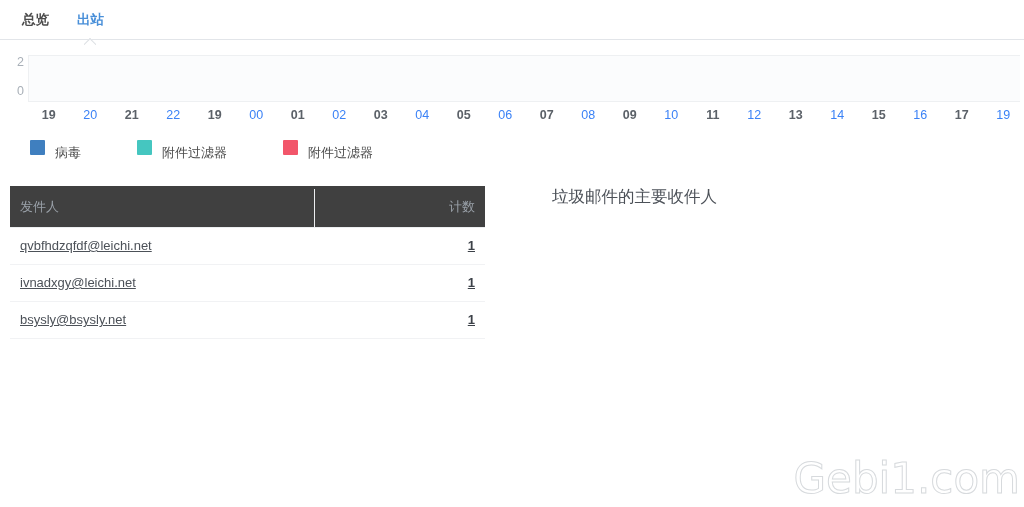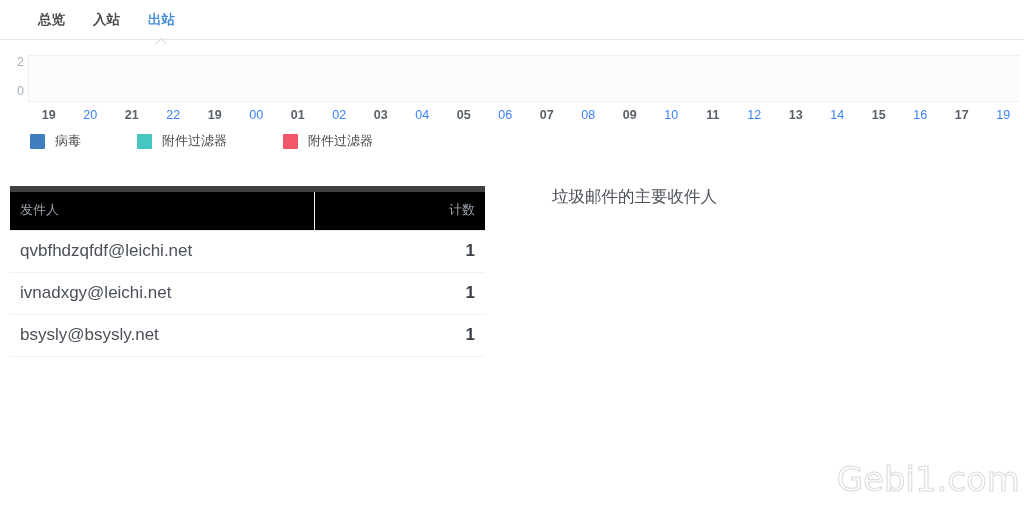--- a/index.html
+++ b/index.html
@@ -21,21 +21,21 @@
     position: absolute;
     left: 0; top: 0;
     width: 1024px;
     height: 40px;
     box-sizing: border-box;
   }
   .tabs {
     display: flex;
     align-items: flex-end;
     height: 39px;
-    padding-left: 24px;
+    padding-left: 8px;
   }
   .tab {
     font-size: 13.5px;
     font-weight: bold;
     color: #4c4c4c;
     padding: 0 14px;
     line-height: 39px;
     cursor: pointer;
     position: relative;
     white-space: nowrap;
@@ -148,20 +148,21 @@
   .legend-swatch {
     width: 15px;
     height: 15px;
     border-radius: 1px;
     margin-right: 10px;
   }
   .legend-label {
     font-size: 13px;
     color: #4c4c4c;
     white-space: nowrap;
+    margin-top: 12px;
   }
 
   
   .panel {
     position: absolute;
     top: 186px;
   }
   .panel.left  { left: 10px;  width: 475px; }
   .panel.right { left: 550px; width: 474px; }
 
@@ -176,74 +177,72 @@
   table.data {
     width: 100%;
     border-collapse: collapse;
     table-layout: fixed;
   }
   table.data thead th {
     font-size: 13px;
     font-weight: normal;
     color: #9aa1a9;
     padding: 9px 10px 11px 10px;
-    border-top: 6px solid #404040;
+    border-top: 3px solid #404040;
     border-bottom: 1px solid #eceef0;
-    background: #000000;
+    background: #404040;
     text-align: left;
     white-space: nowrap;
   }
   table.data thead th.num {
     text-align: right;
     border-left: 1px solid #eceef0;
   }
   table.data tbody td {
-    font-size: 17px;
+    font-size: 13px;
     color: #4c5158;
     padding: 10px 10px 11px 10px;
     border-bottom: 1px solid #f1f2f4;
     text-align: left;
     white-space: nowrap;
     overflow: hidden;
     text-overflow: ellipsis;
+    text-decoration: underline;
   }
   table.data tbody td.num {
     text-align: right;
     font-weight: bold;
     color: #3c4148;
   }
   .col-name { width: 64%; }
   .col-num  { width: 36%; }
 
   
   .watermark {
     position: absolute;
     right: 4px;
     bottom: 0px;
-    font-size: 34px;
+    font-size: 42px;
     font-family: "DejaVu Sans", sans-serif;
     font-weight: normal;
     color: transparent;
     -webkit-text-stroke: 1px #d7dadd;
     letter-spacing: 0px;
     user-select: none;
     white-space: nowrap;
     line-height: 56px;
   }
 </style>
 </head>
 <body>
 
 <div class="tabbar">
   <div class="tabs">
     <div class="tab">
       <span>总览</span>
-    </div>
-    <div class="tab">
-      <span>入站</span>
     </div>
     <div class="tab active">
       <span>出站</span>
       <span class="tab-caret"></span>
     </div>
   </div>
   <div class="tabs-rule"></div>
 </div>
 
 <div class="chart-wrap">

